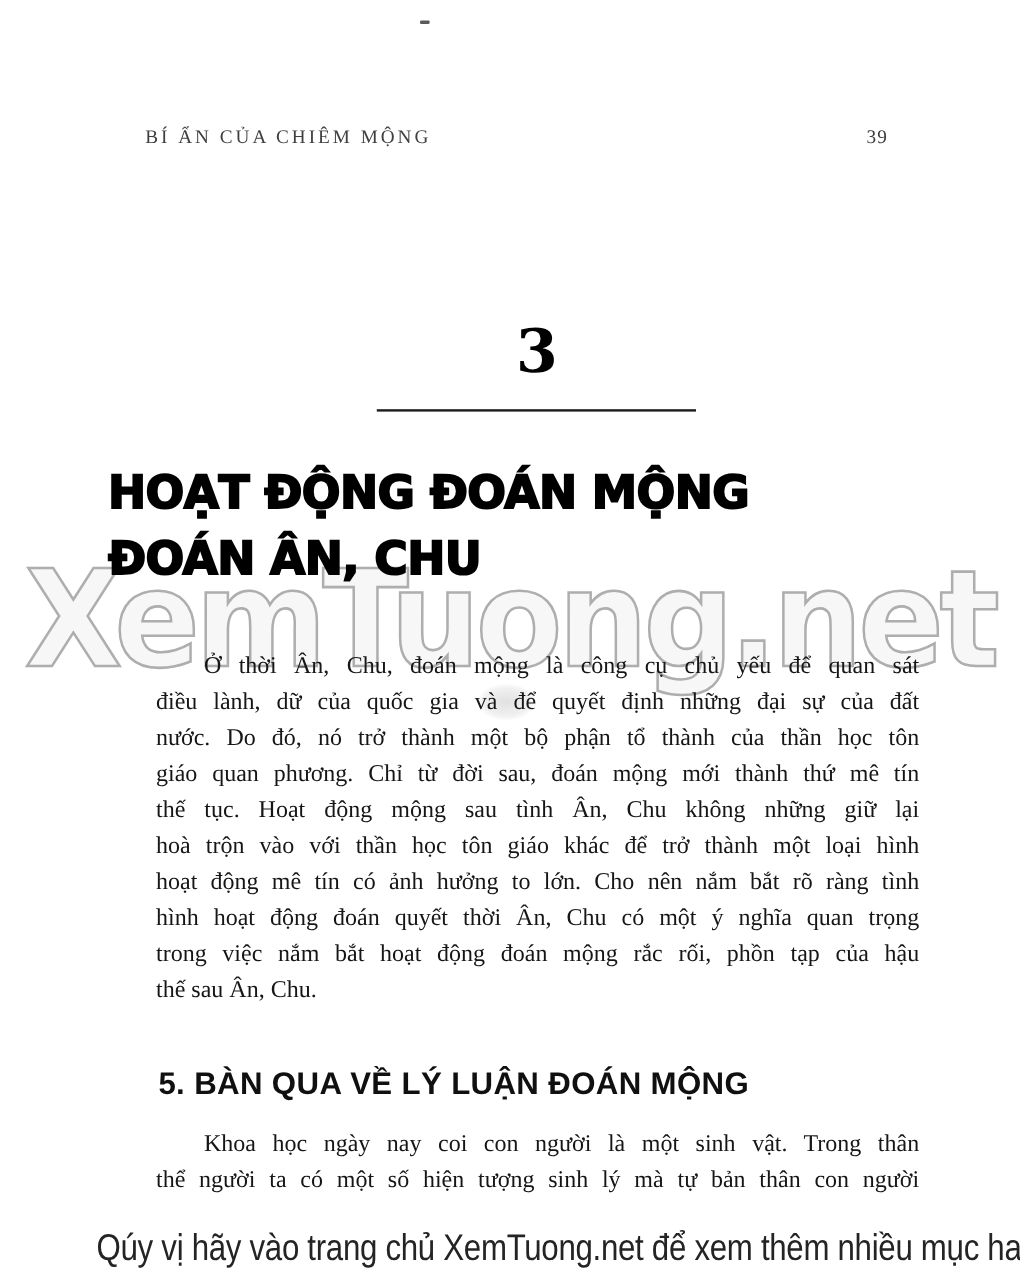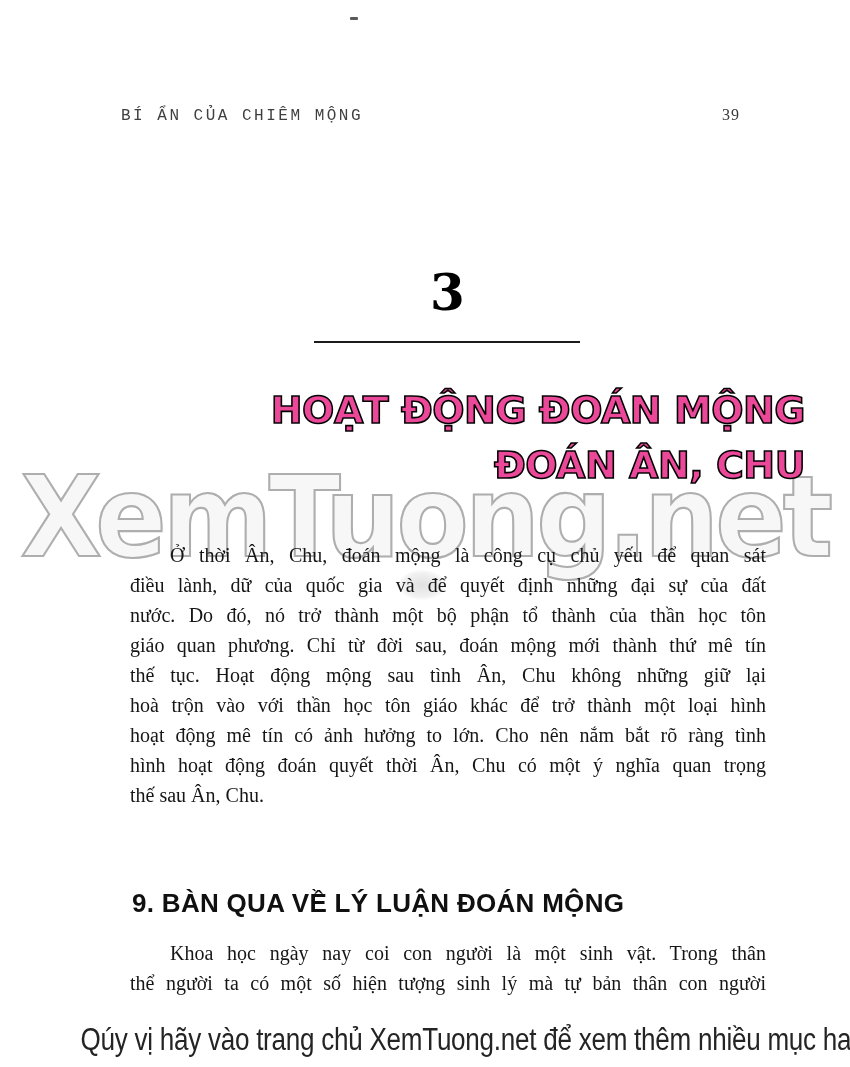--- a/index.html
+++ b/index.html
@@ -19,42 +19,42 @@
     background:#5a5a5a;border-radius:1px;
   }
 
   
   .header{
     position:absolute;top:106px;left:121px;right:110px;
     display:flex;justify-content:space-between;align-items:baseline;
   }
   .header .book-title{
     font-size:16px;letter-spacing:2.5px;color:#3f3f3f;
-    font-family:Liberation Mono, monospace;
+    font-family:Liberation Serif, serif;
     text-transform:uppercase;
     filter:blur(.2px);
   }
   .header .page-number{
     font-size:16px;color:#3a3a3a;letter-spacing:1px;margin-left:32px;
   }
 
   
   .chapter-number{
     position:absolute;top:263px;left:130px;width:635px;
     text-align:center;
     font-family:"DejaVu Serif","Liberation Serif",serif;
     font-size:50px;font-weight:bold;color:#000;
   }
   .chapter-rule{
     position:absolute;top:341px;left:314px;width:266px;height:2px;
     background:#1b1b1b;
   }
   .chapter-title{
     position:absolute;top:383px;left:90px;width:715px;
-    text-align:right;color:#ec4899;
+    text-align:left;color:#000000;
     font-family:"DejaVu Sans","Liberation Sans",sans-serif;
     font-weight:bold;font-size:38px;line-height:55px;
     letter-spacing:-0.5px;
     -webkit-text-stroke:1.6px #000;
     z-index:3;
   }
 
   
   .watermark{
     position:absolute;top:452px;left:425px;
@@ -138,24 +138,25 @@
 
   <div class="bodytext p1">
     <div class="line indent">Ở thời Ân, Chu, đoán mộng là công cụ chủ yếu để quan sát</div>
     <div class="line">điều lành, dữ của quốc gia và để quyết định những đại sự của đất</div>
     <div class="line">nước. Do đó, nó trở thành một bộ phận tổ thành của thần học tôn</div>
     <div class="line">giáo quan phương. Chỉ từ đời sau, đoán mộng mới thành thứ mê tín</div>
     <div class="line">thế tục. Hoạt động mộng sau tình Ân, Chu không những giữ lại</div>
     <div class="line">hoà trộn vào với thần học tôn giáo khác để trở thành một loại hình</div>
     <div class="line">hoạt động mê tín có ảnh hưởng to lớn. Cho nên nắm bắt rõ ràng tình</div>
     <div class="line">hình hoạt động đoán quyết thời Ân, Chu có một ý nghĩa quan trọng</div>
+    <div class="line">trong việc nắm bắt hoạt động đoán mộng rắc rối, phồn tạp của hậu</div>
     <div class="line last">thế sau Ân, Chu.</div>
   </div>
 
-  <div class="section-heading">9. BÀN QUA VỀ LÝ LUẬN ĐOÁN MỘNG</div>
+  <div class="section-heading">5. BÀN QUA VỀ LÝ LUẬN ĐOÁN MỘNG</div>
 
   <div class="bodytext p2">
     <div class="line indent">Khoa học ngày nay coi con người là một sinh vật. Trong thân</div>
     <div class="line">thể người ta có một số hiện tượng sinh lý mà tự bản thân con người</div>
   </div>
 
   <div class="footer">
     <span class="footer-text">Qúy vị hãy vào trang chủ XemTuong.net để xem thêm nhiều mục hay khác</span>
   </div>
 

